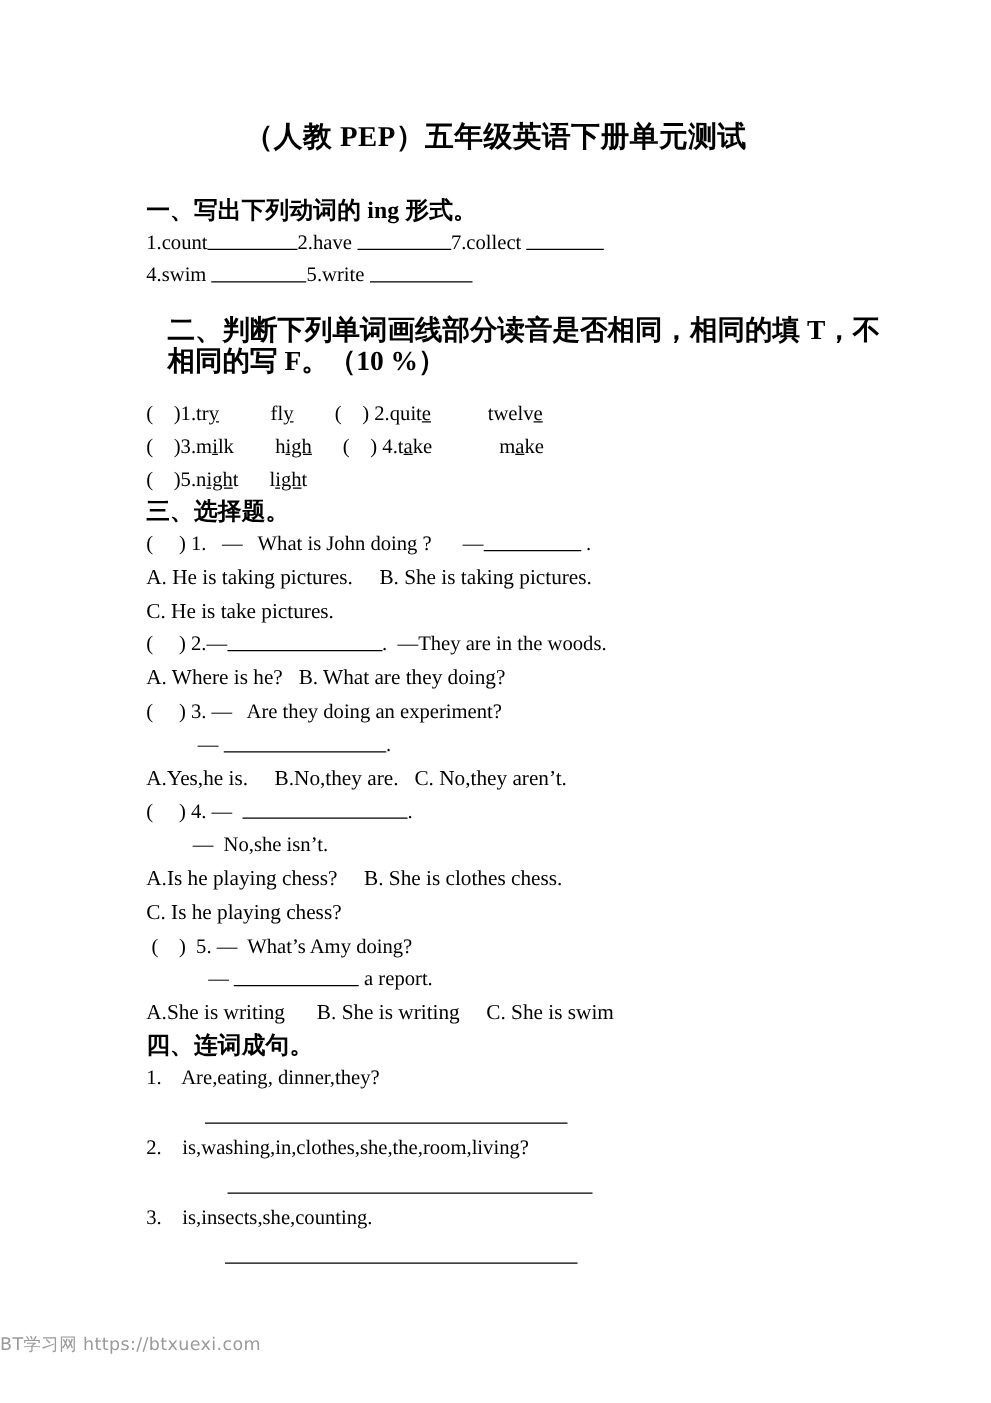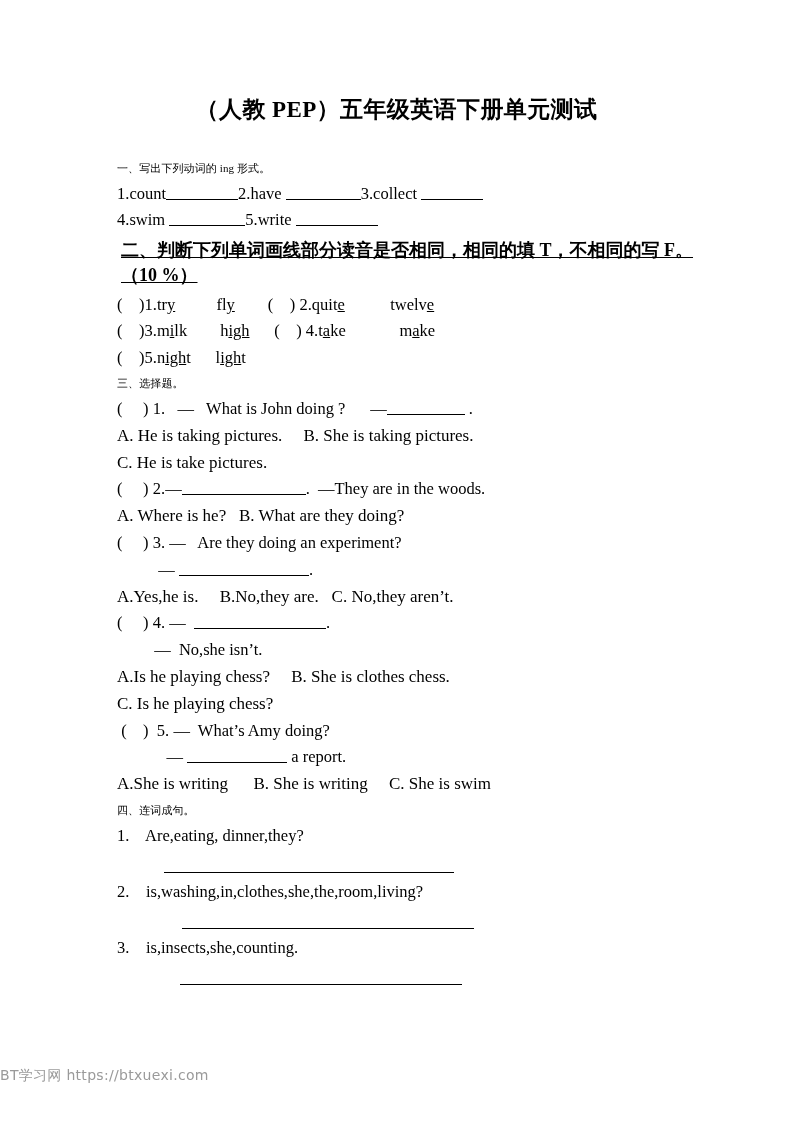--- a/index.html
+++ b/index.html
@@ -32,47 +32,46 @@
     letter-spacing: 0.4px;
     font-family: "Liberation Serif", "DejaVu Serif", serif;
   }
   .body-block {
     position: absolute;
     left: 117px;
     top: 156px;
     width: 600px;
   }
   .sec-head {
-    font-weight: normal;
-    font-size: 11px;
+    font-weight: bold;
+    font-size: 19px;
     line-height: 25px;
     margin: 0;
     letter-spacing: 0.1px;
   }
   .line {
     font-size: 16.5px;
     line-height: 26.4px;
     margin: 0;
     white-space: pre;
   }
   .blank {
     display: inline-block;
     border-bottom: 1.3px solid #000;
     vertical-align: baseline;
     height: 0.92em;
     margin-bottom: -1px;
   }
   .u { text-decoration: underline; text-underline-offset: 1px; }
   .sec2-head {
     font-weight: bold;
-    font-size: 18px;
+    font-size: 22px;
     line-height: 25px;
-    margin: 4px;
+    margin: 17px;
     width: 580px;
-    text-decoration: underline;
   }
   .pair-row { font-size: 16.5px; line-height: 26.4px; white-space: pre; }
   .q-line { font-size: 16.5px; line-height: 26.8px; white-space: pre; }
   .opt-line { font-size: 17px; line-height: 26.8px; white-space: pre; }
   .sent-row { font-size: 16.5px; line-height: 26px; white-space: pre; }
   .sent-blank-row { height: 30px; position: relative; }
   .sent-blank-row .blank-long {
     position: absolute;
     bottom: 6px;
     border-bottom: 1.4px solid #000;
@@ -93,21 +92,21 @@
 <body>
 
 <div class="page">
 
   <div class="doc-title">（人教 PEP）五年级英语下册单元测试</div>
 
   <div class="body-block">
 
     <div>
       <div class="sec-head">一、写出下列动词的 ing 形式。</div>
-      <div class="line"><span>1.count</span><span class="blank" style="width:72px"></span><span>2.have </span><span class="blank" style="width:75px"></span><span>3.collect </span><span class="blank" style="width:62px"></span></div>
+      <div class="line"><span>1.count</span><span class="blank" style="width:72px"></span><span>2.have </span><span class="blank" style="width:75px"></span><span>7.collect </span><span class="blank" style="width:62px"></span></div>
       <div class="line"><span>4.swim </span><span class="blank" style="width:76px"></span><span>5.write </span><span class="blank" style="width:82px"></span></div>
     </div>
 
     <div>
       <div class="sec2-head">二、判断下列单词画线部分读音是否相同，相同的填 T，不相同的写 F。（10 %）</div>
 
       <div class="pair-row"><span>(    )1.</span><span>tr<span class="u">y</span></span>          <span>fl<span class="u">y</span></span>        <span>(    ) 2.</span><span>quit<span class="u">e</span></span>           <span>twelv<span class="u">e</span></span></div>
 
       <div class="pair-row"><span>(    )3.</span><span>m<span class="u">i</span>lk</span>        <span>h<span class="u">igh</span></span>      <span>(    ) 4.</span><span>t<span class="u">a</span>ke</span>             <span>m<span class="u">a</span>ke</span></div>
 

